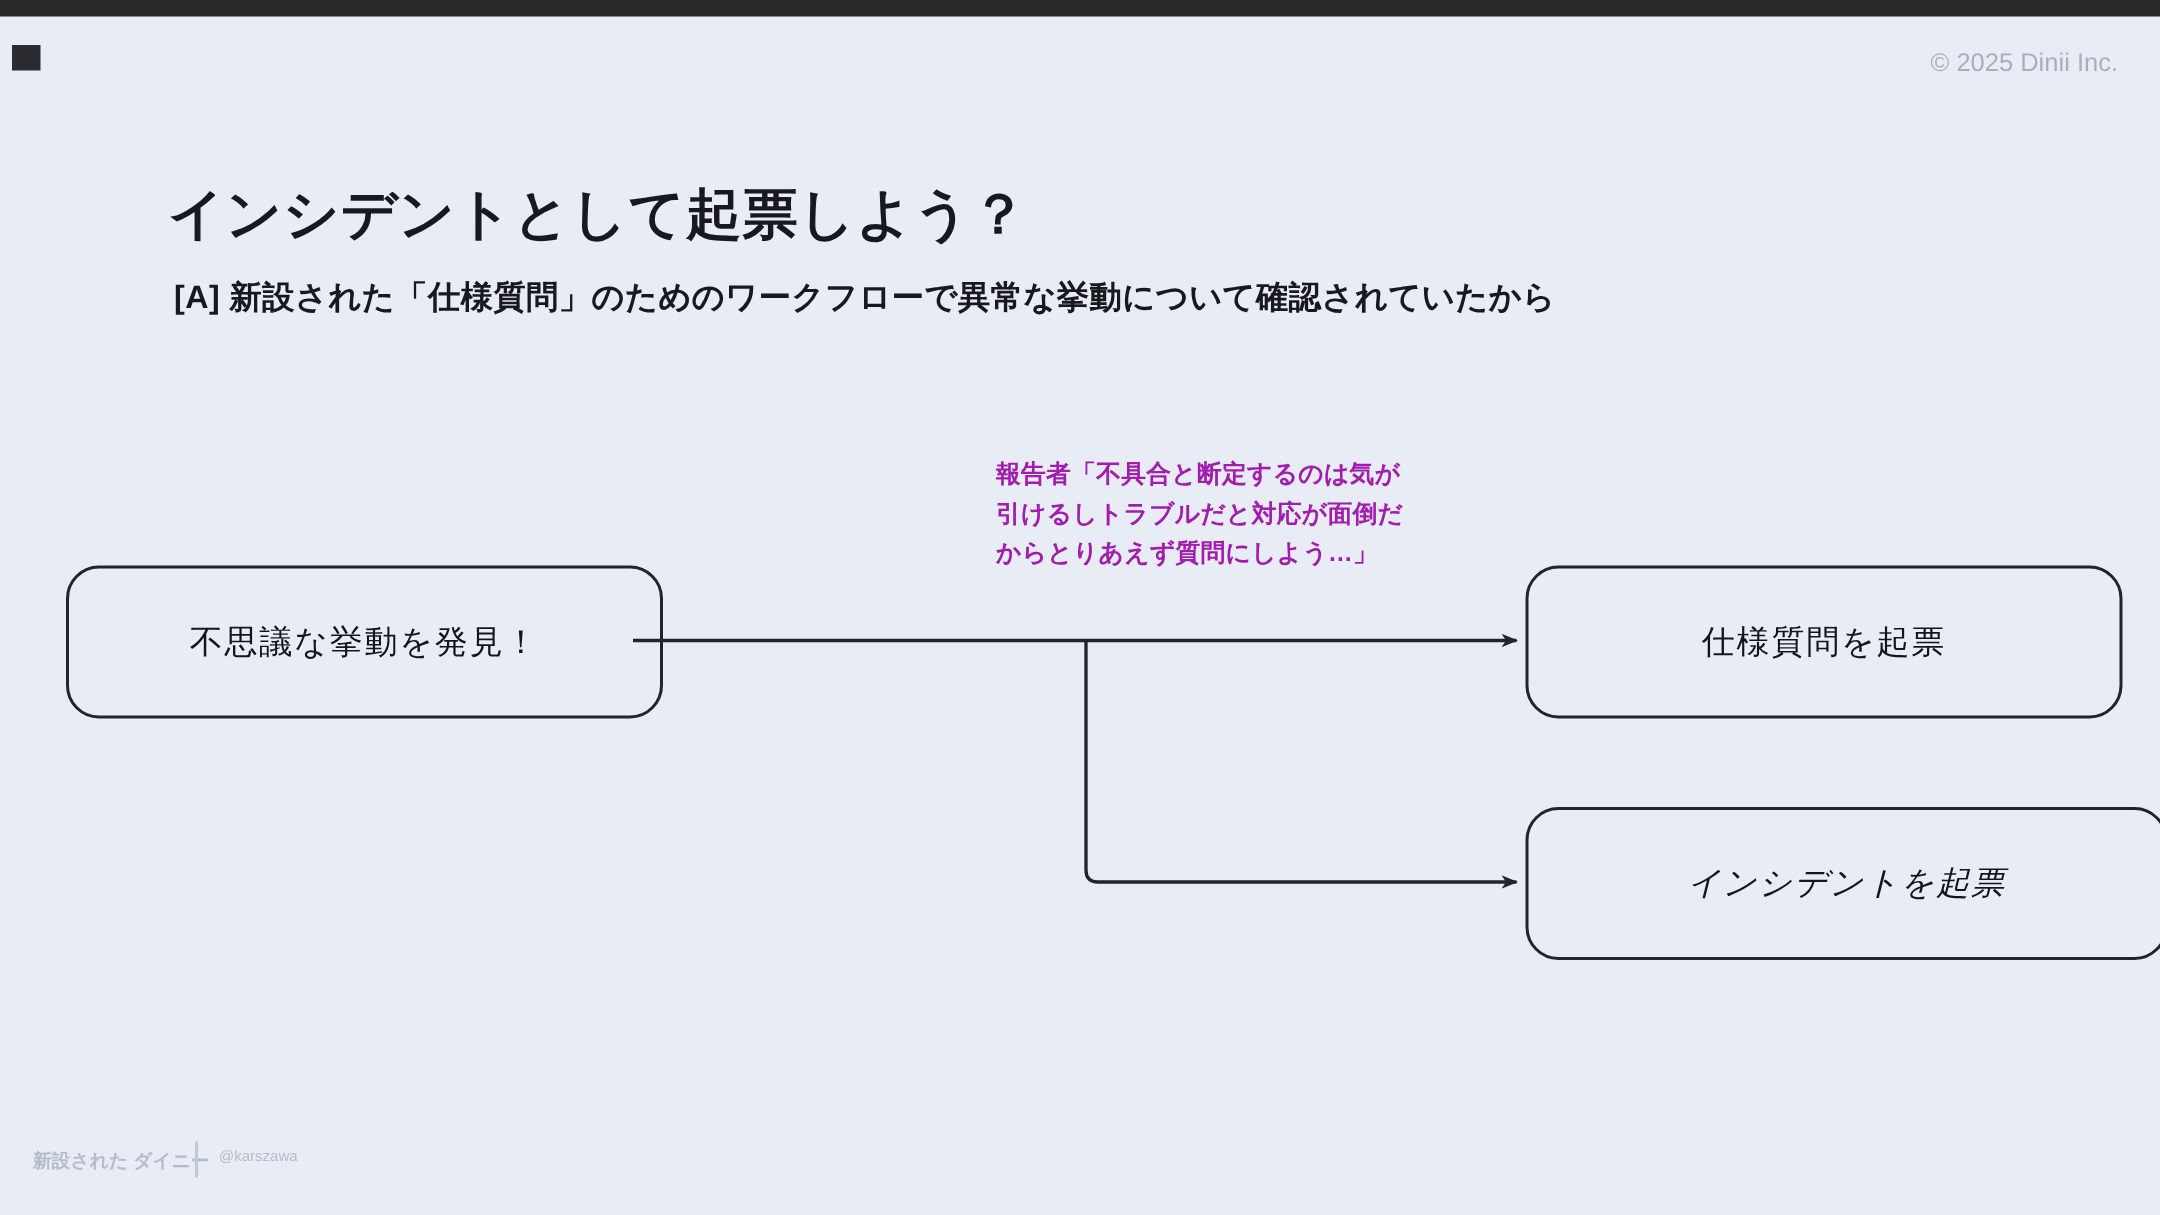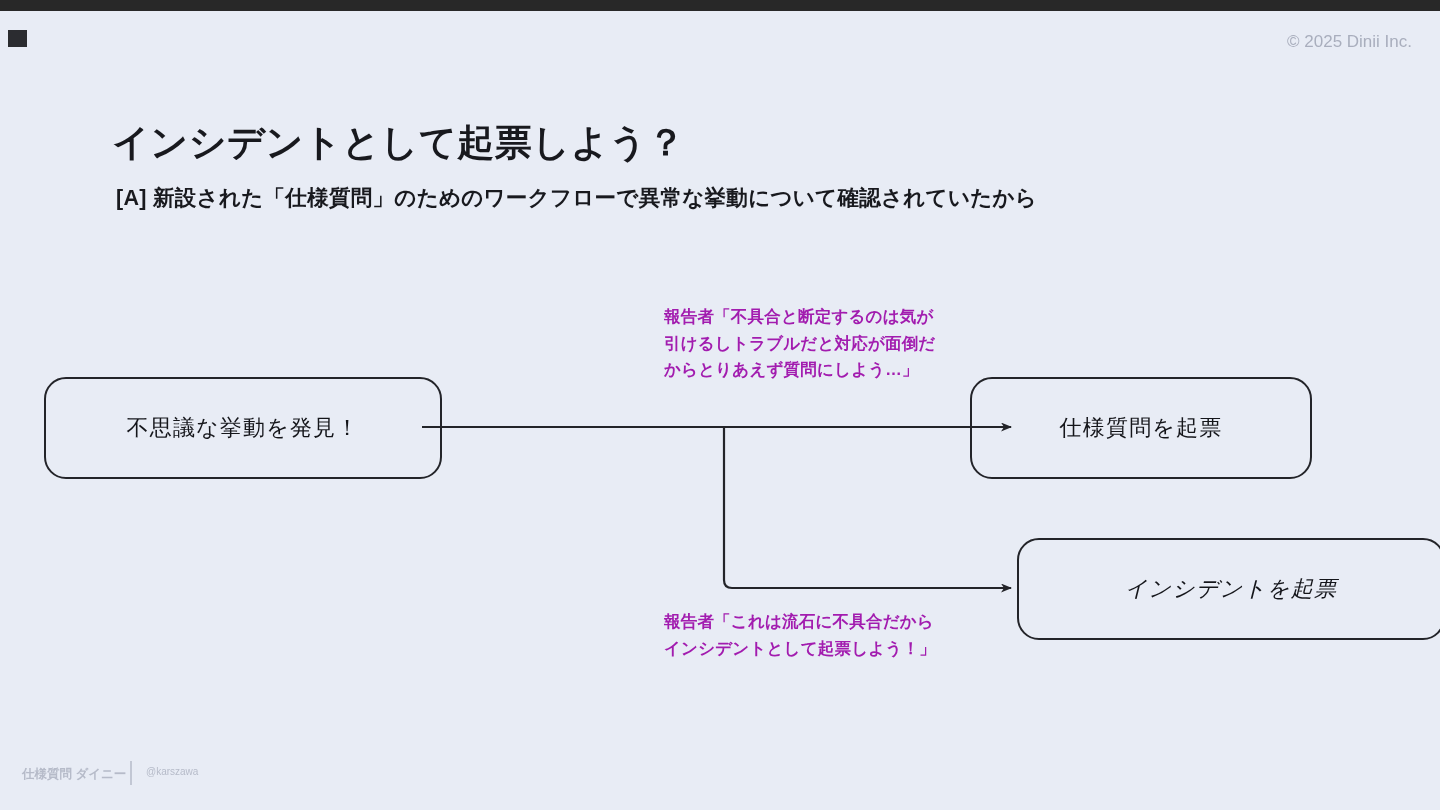--- a/index.html
+++ b/index.html
@@ -94,21 +94,21 @@
     justify-content: center;
   }
   .node-label {
     font-size: 22px;
     font-weight: 400;
     letter-spacing: 1.2px;
     color: #14151a;
     white-space: nowrap;
   }
   #node-discover { left: 24px;   top: 377px; width: 398px; height: 102px; margin-left: 20px; }
-  #node-spec     { left: 970px; top: 377px; width: 342px; height: 102px; }
+  #node-spec     { left: 1017px; top: 377px; width: 398px; height: 102px; }
   #node-incident { left: 1017px; top: 538px; width: 428px; height: 102px; font-style: italic; }
 
   .connector-svg {
     position: absolute;
     left: 0; top: 0;
     width: 1440px;
     height: 810px;
     pointer-events: none;
   }
 
@@ -190,21 +190,19 @@
   </div>
 
   <div class="node" id="node-incident">
     <span class="node-label">インシデントを起票</span>
   </div>
 
   <div class="annotation" id="annotation-upper">報告者「不具合と断定するのは気が
 引けるしトラブルだと対応が面倒だ
 からとりあえず質問にしよう…」</div>
 
-  <div class="annotation" id="annotation-lower">報告者「これは流石に不具合だから
-インシデントとして起票しよう！」</div>
 </div>
 
 <div class="footer">
-  <span class="footer-company">仕様質問 ダイニー</span>
+  <span class="footer-company">新設された ダイニー</span>
   <span class="footer-divider"></span>
   <span class="footer-handle">@karszawa</span>
 </div>
 
 </body></html>

